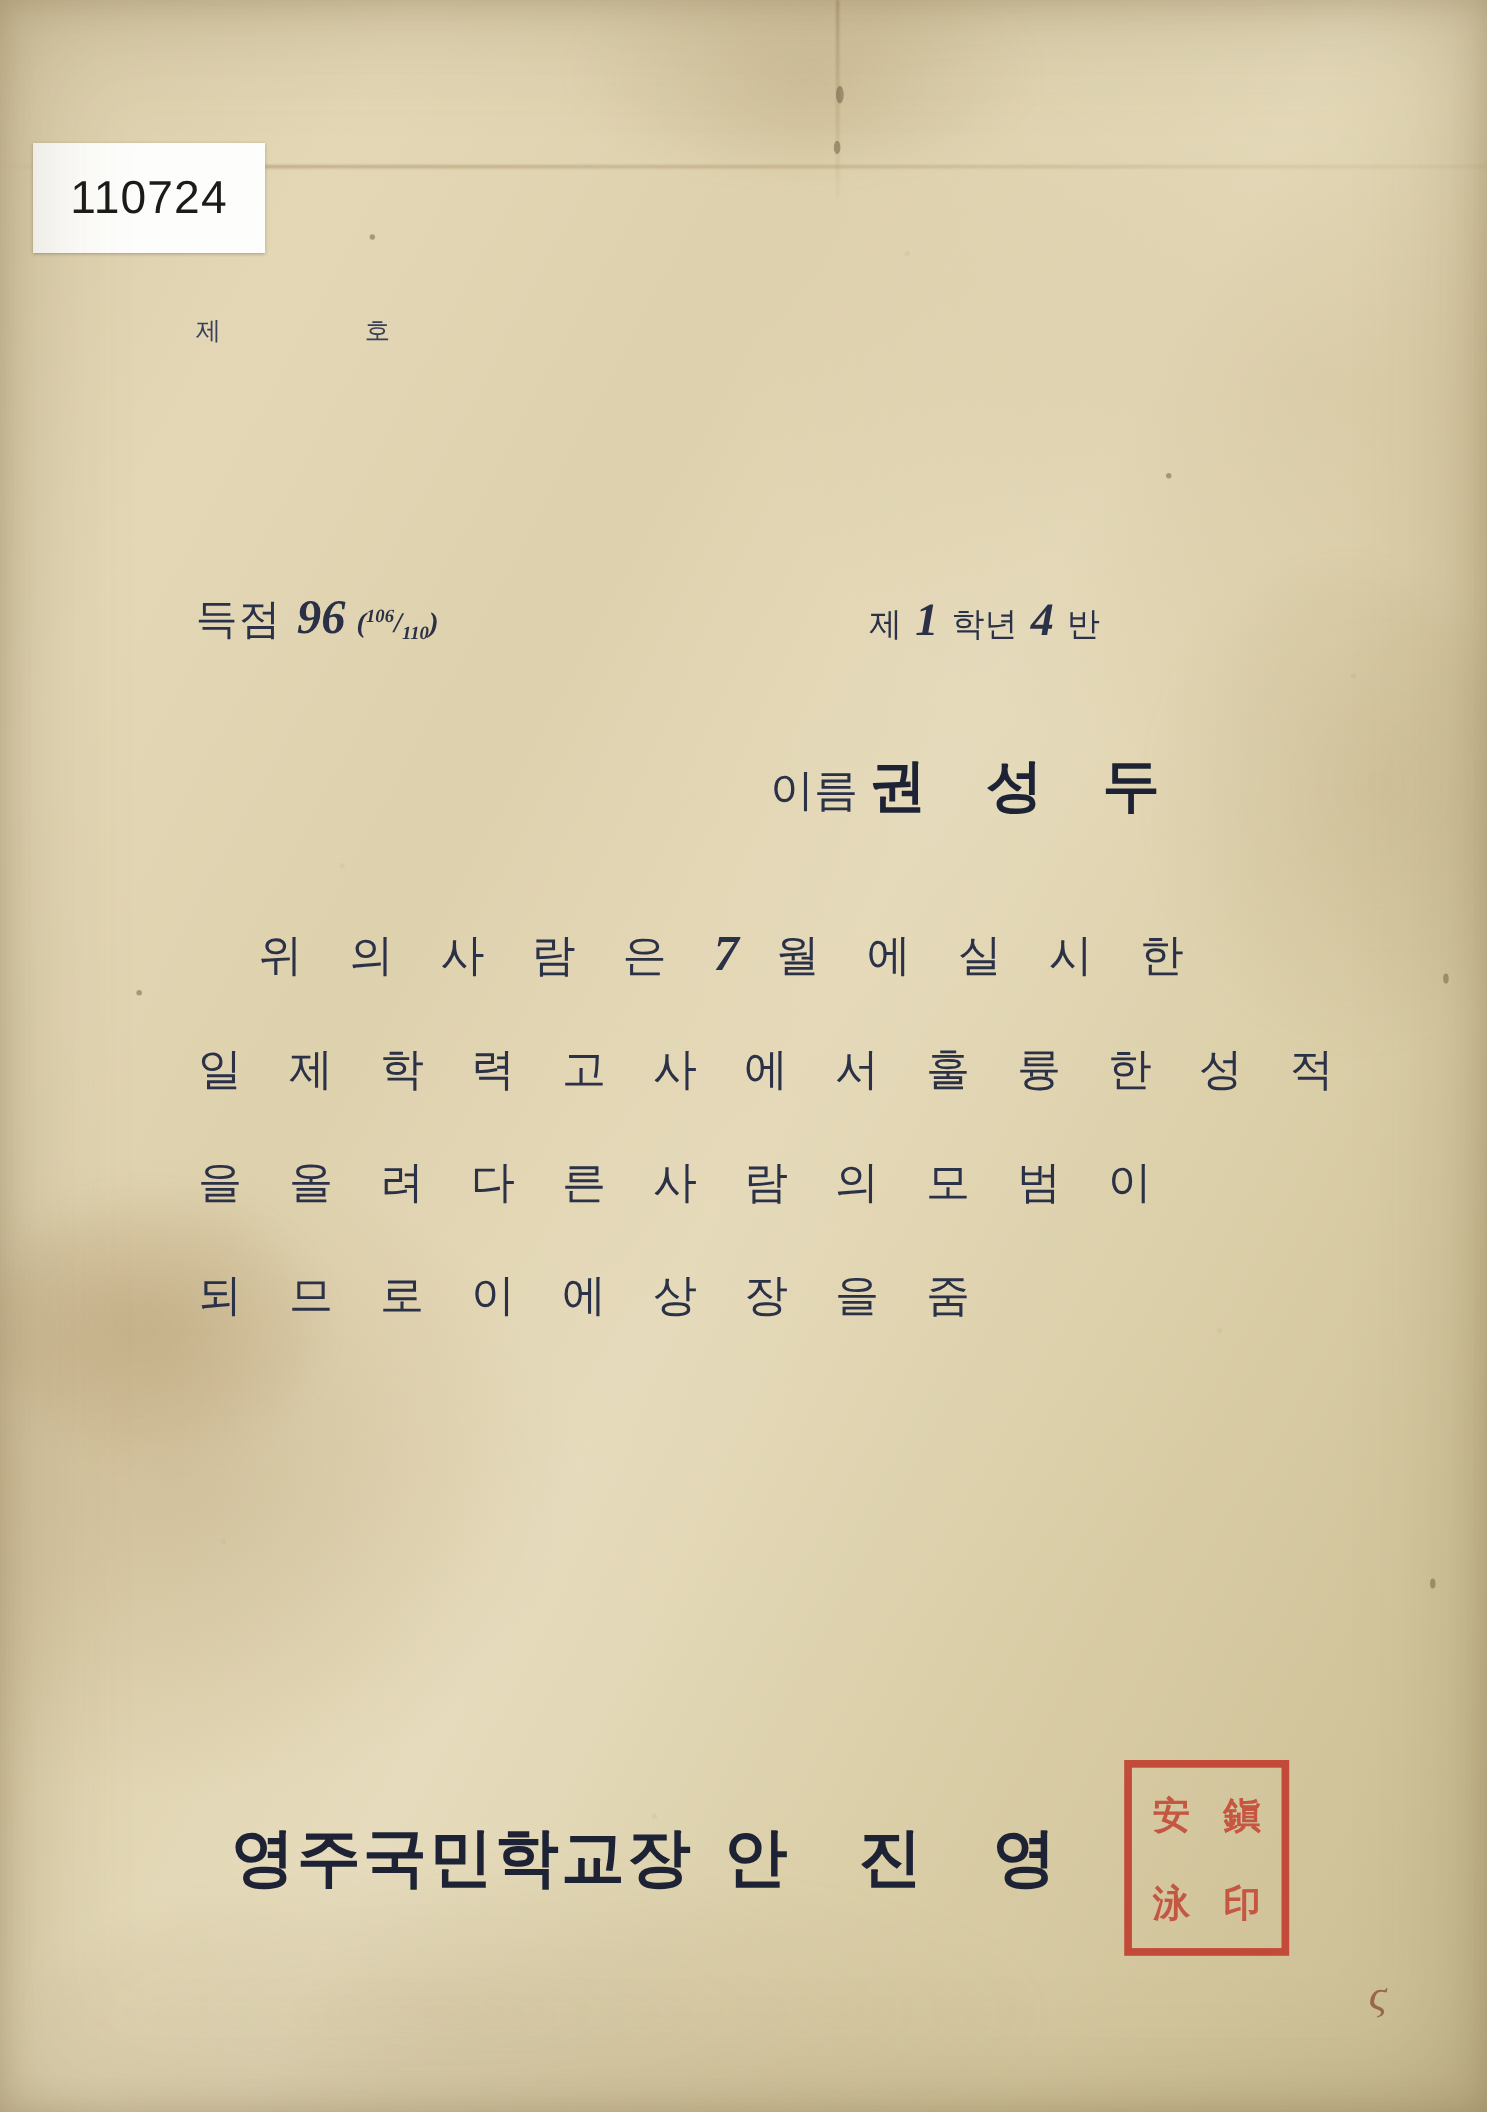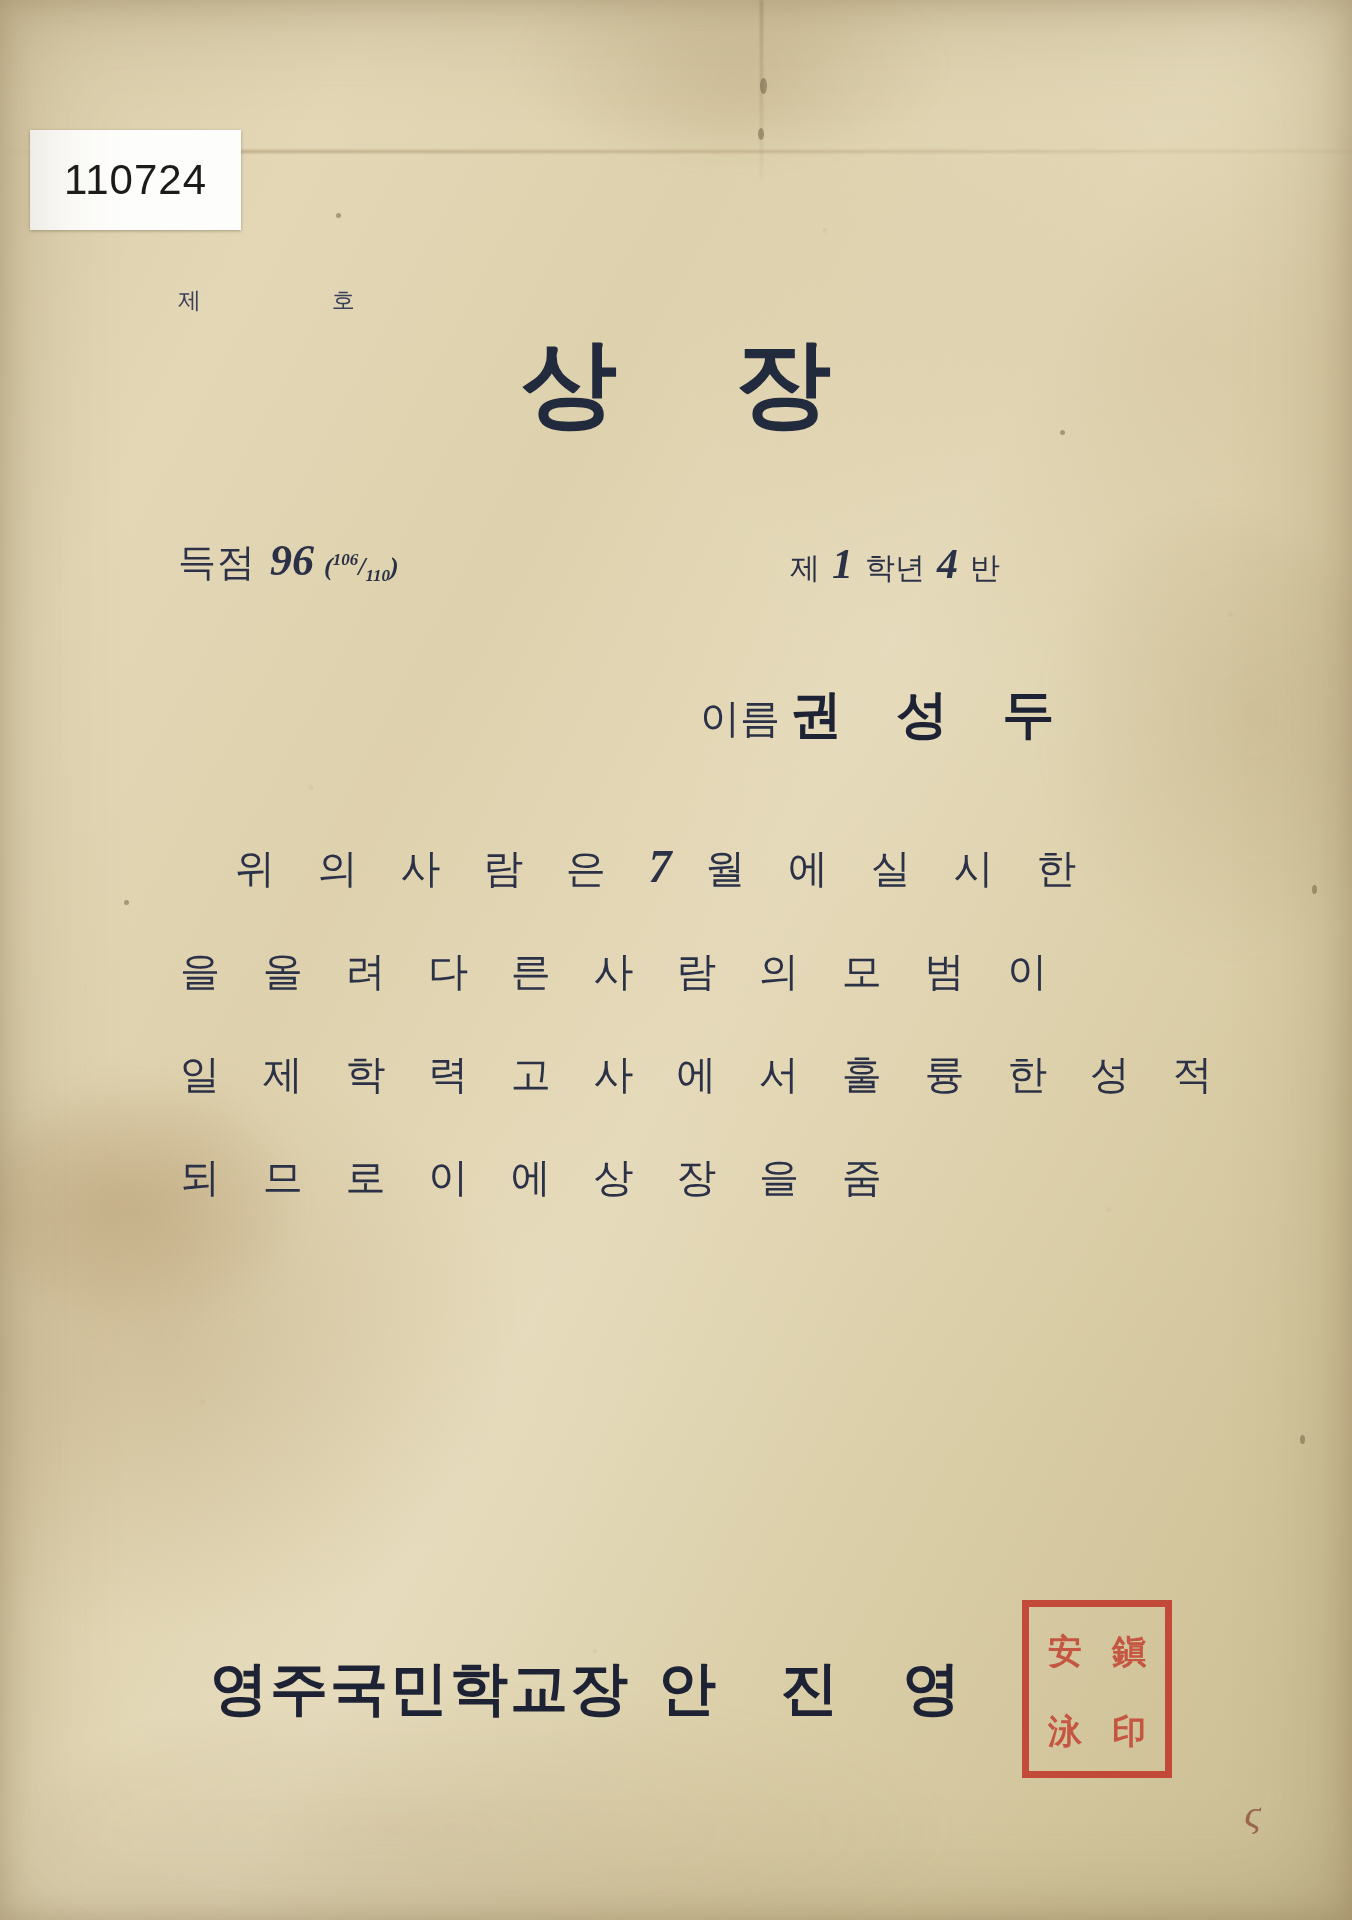--- a/index.html
+++ b/index.html
@@ -284,23 +284,20 @@
   <div class="label-sticker">
     <span class="num">110724</span>
   </div>
 
   <div class="row-noho ko">
     <span>제</span>
     <span class="gap"></span>
     <span>호</span>
   </div>
 
-  <div class="title ko">
-    <span>상</span><span class="sp"></span><span>장</span>
-  </div>
 
   <div class="score-row ko">
     <span class="lbl">득점</span>
     <span class="hand">96</span>
     <span class="frac">
       <span>(</span><sup>106</sup><span>/</span><sub>110</sub><span>)</span>
     </span>
   </div>
 
   <div class="class-row ko">
@@ -316,24 +313,24 @@
     <span class="name">권 성 두</span>
   </div>
 
   <div class="body ko">
     <div class="line indent">
       <span>위 의  사 람 은</span>
       <span class="hand">7</span>
       <span>월 에  실 시 한</span>
     </div>
     <div class="line">
-      <span>을  올 려  다 른  사 람 의  모 범 이</span>
+      <span>일 제  학 력 고 사 에 서  훌 륭 한  성 적</span>
     </div>
     <div class="line">
-      <span>일 제  학 력 고 사 에 서  훌 륭 한  성 적</span>
+      <span>을  올 려  다 른  사 람 의  모 범 이</span>
     </div>
     <div class="line">
       <span>되 므 로  이 에  상 장 을  줌</span>
     </div>
   </div>
 
 
   <div class="signature ko">
     <span class="school">영주국민학교장</span><span class="person">안 진 영</span>
   </div>

